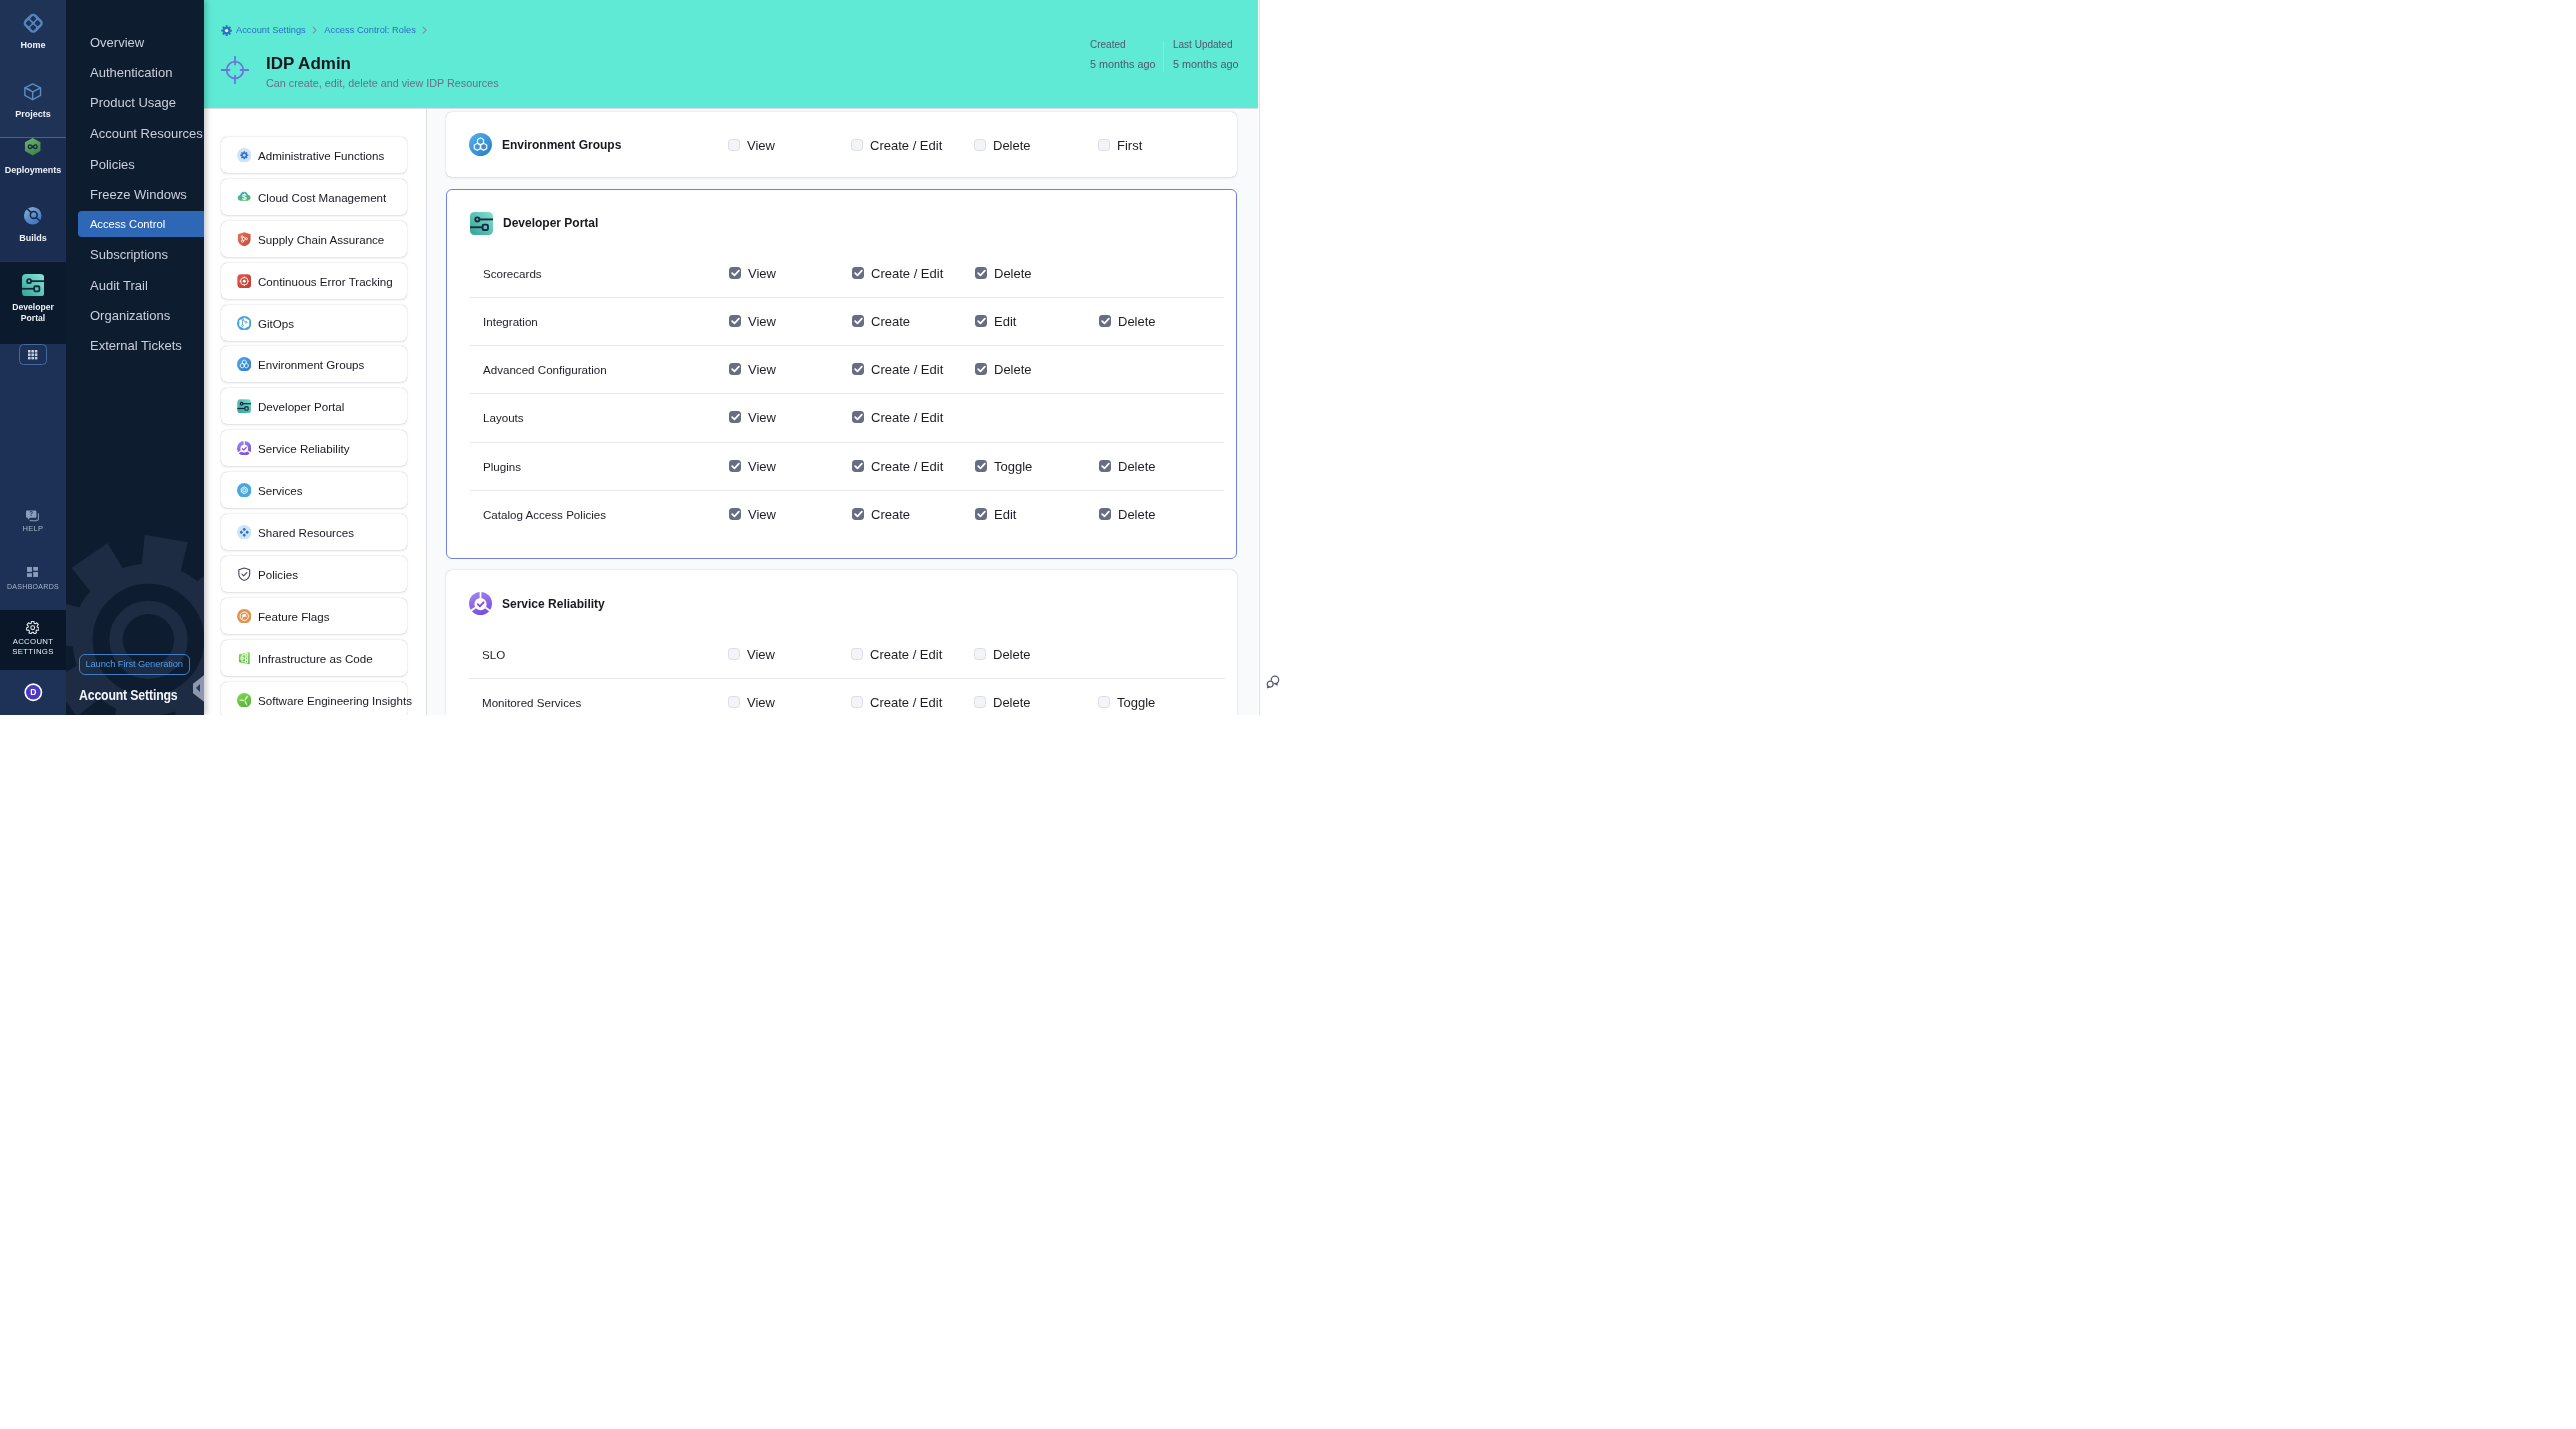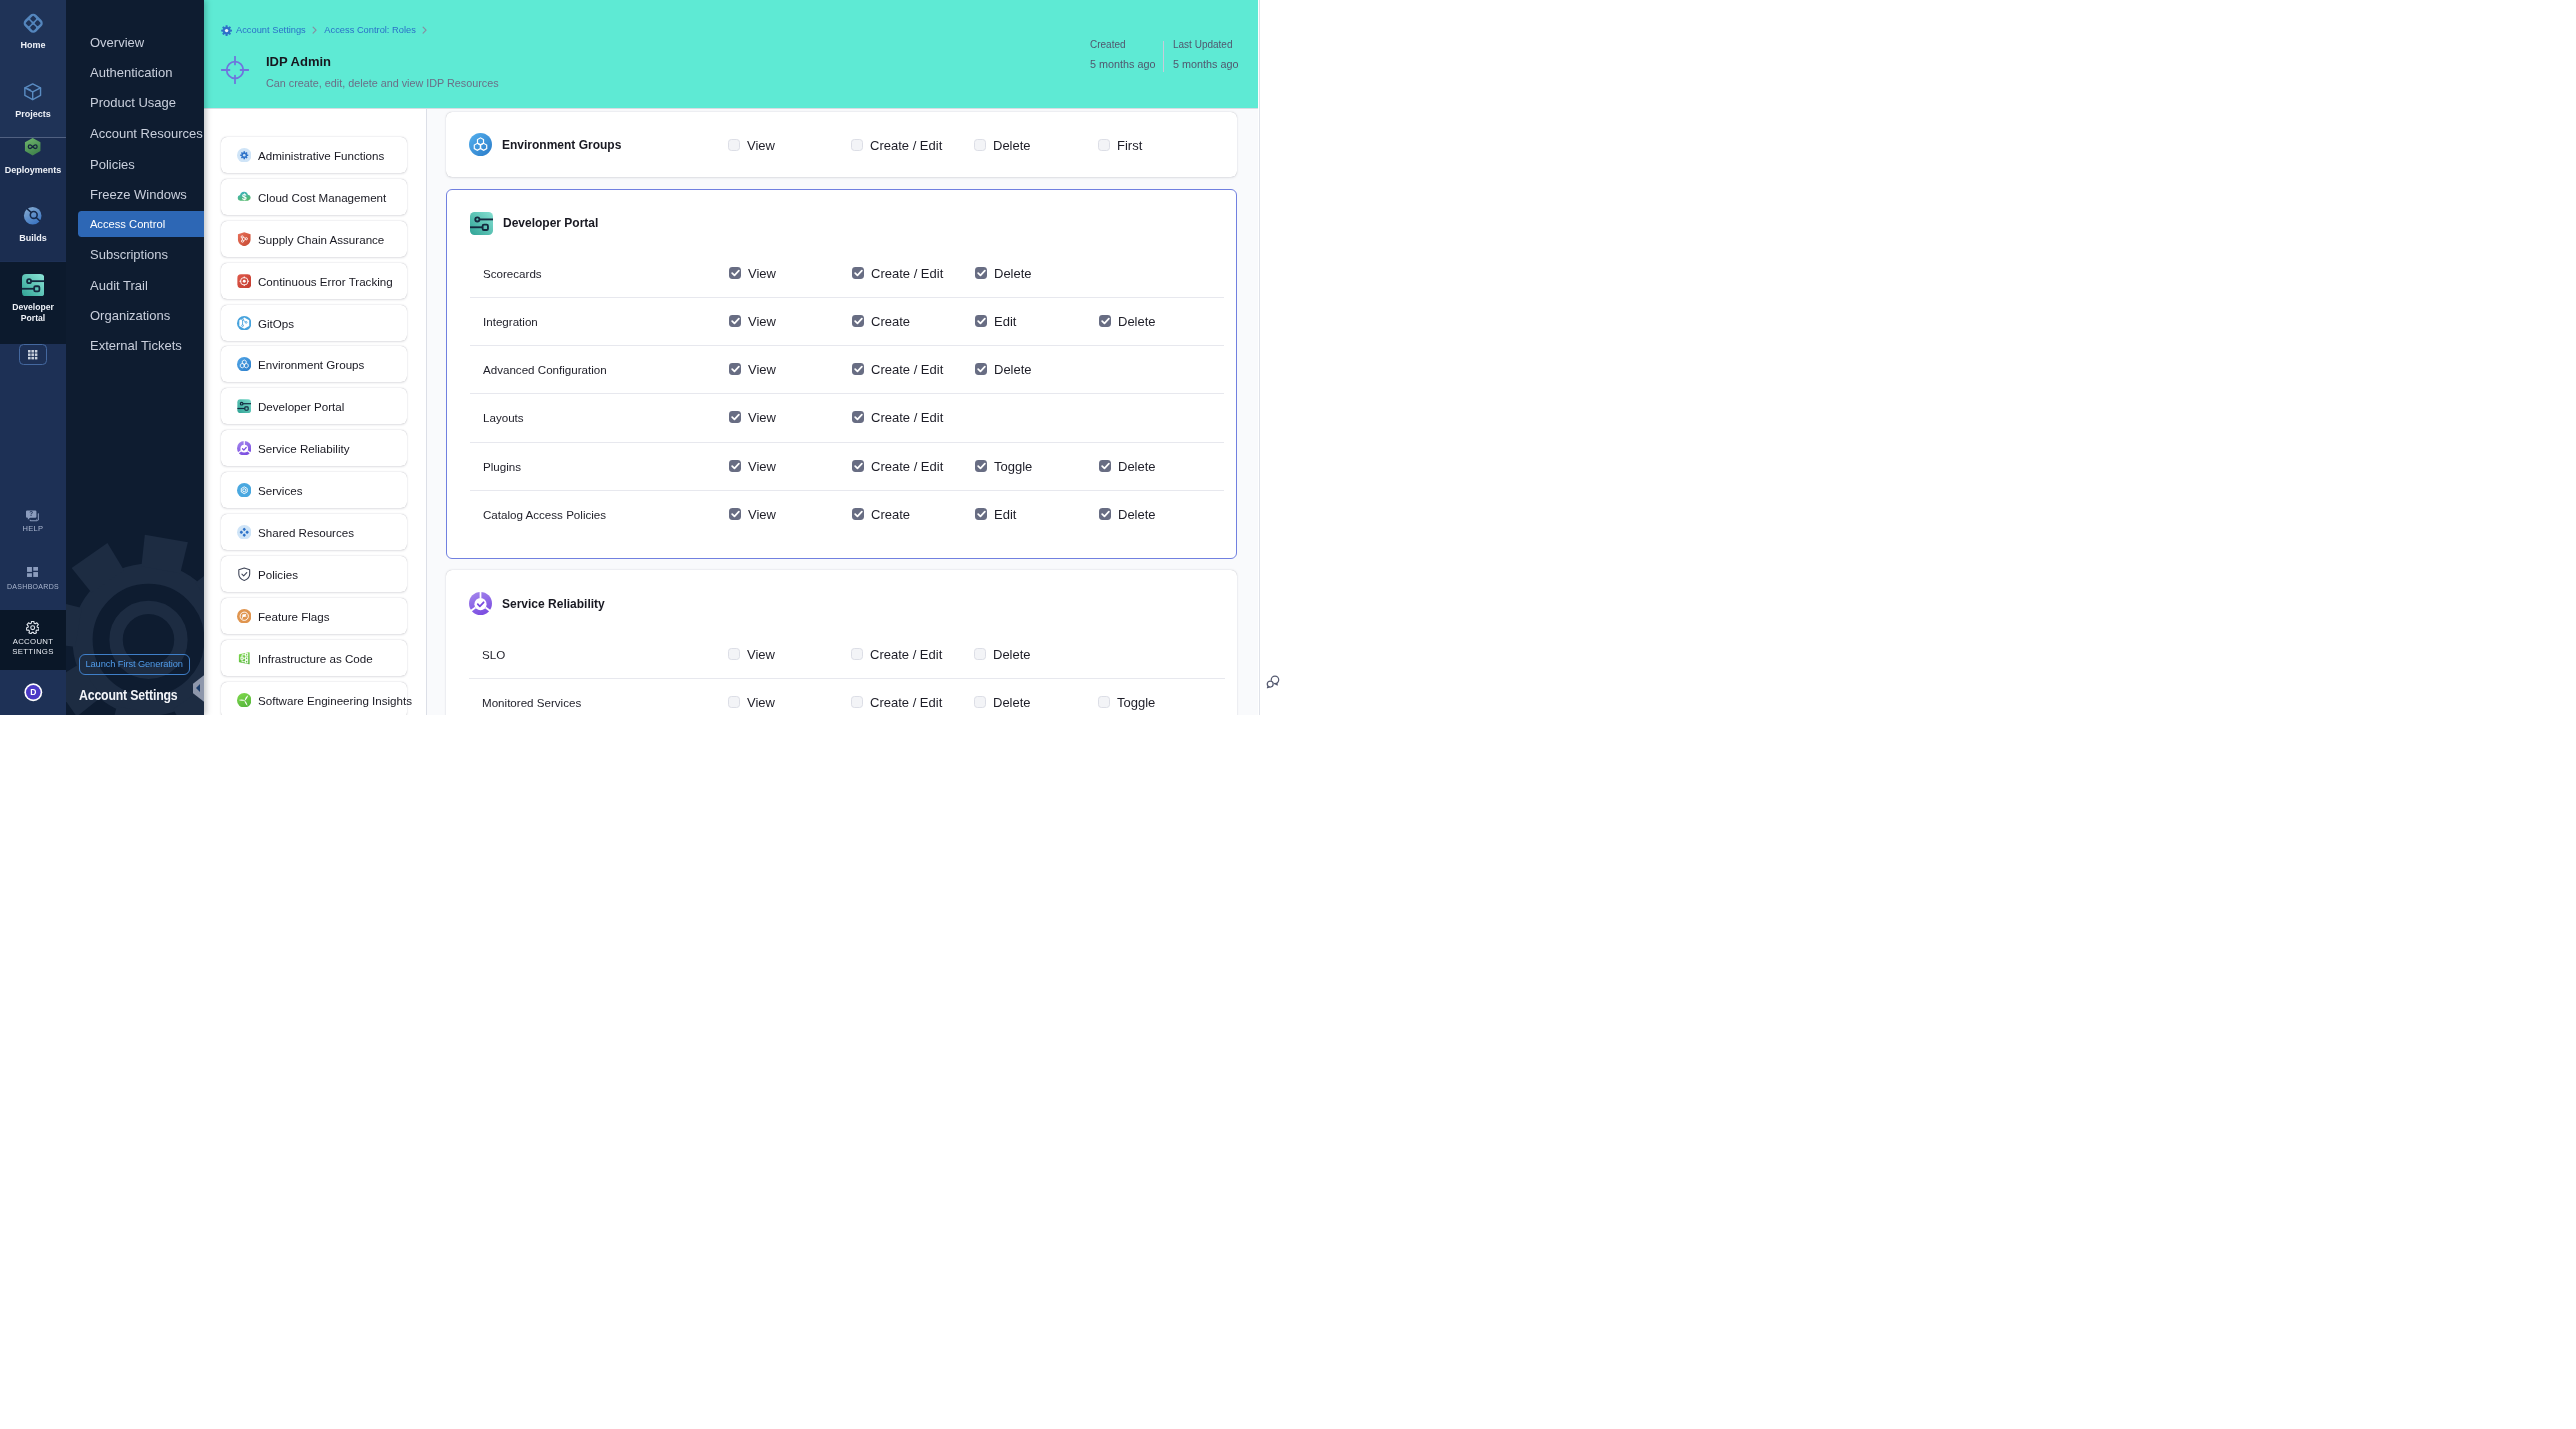--- a/index.html
+++ b/index.html
@@ -26,21 +26,21 @@
 .fsel span { position:absolute; left:11.6px; top:50%; transform:translateY(-50%); color:#fff; font-size:11.2px; }
 .launch { position:absolute; left:12.7px; top:654px; width:111px; height:21px; border:1.1px solid #3f7fc8; border-radius:6px; color:#4f9ae8; font-size:9.3px; letter-spacing:-0.1px; text-align:center; line-height:19px; }
 .fhead { position:absolute; left:13px; top:686px; color:#f2f4f8; font-size:15px; font-weight:bold; letter-spacing:-0.2px; white-space:nowrap; transform:scaleX(0.82); transform-origin:0 0; }
 .ctab { position:absolute; left:127px; top:675px; width:11.2px; height:27px; background:#8e97ab; clip-path:polygon(100% 0%, 0% 32%, 0% 68%, 100% 100%); }
 .ctab:after { content:""; position:absolute; left:3px; top:9.3px; border-right:4.8px solid #1c3d6b; border-top:4.1px solid transparent; border-bottom:4.1px solid transparent; }
 
 
 .main { position:absolute; left:203px; top:0; width:1055px; height:715px; background:#f9fafc; }
 .header { position:absolute; left:0; top:0; width:1055px; height:109px; background:#5eead4; border-bottom:0.7px solid #d8dce3; }
 .crumb { position:absolute; top:24.6px; font-size:9.3px; color:#2b70c8; }
-.title { position:absolute; left:63px; top:54px; font-size:13px; font-weight:bold; color:#17171f; }
+.title { position:absolute; left:63px; top:54px; font-size:17px; font-weight:bold; color:#17171f; }
 .subtitle { position:absolute; left:63px; top:77px; font-size:10.8px; color:#6b6e87; }
 .meta { position:absolute; top:39px; font-size:10px; color:#51566e; }
 .metaval { margin-top:7.8px; font-size:10.8px; }
 
 
 .lpane { position:absolute; left:0; top:109px; width:224px; height:606px; background:#fff; border-right:0.7px solid #dcdfe7; }
 .lcard { position:absolute; left:18px; width:186px; height:36px; background:#fff; border-radius:6px; box-shadow:0 0 0.7px rgba(40,41,61,0.3), 0 0.7px 2.2px rgba(40,41,61,0.14); }
 .lcard .ic { position:absolute; left:15.7px; top:10.8px; width:14.5px; height:14.5px; }
 .lcard .tx { position:absolute; left:37px; top:50%; transform:translateY(-50%); font-size:11.6px; color:#191922; white-space:nowrap; }
 

